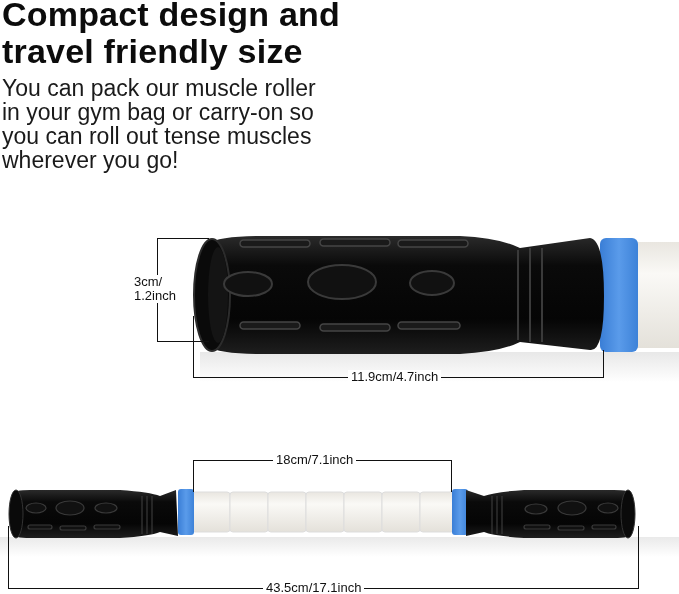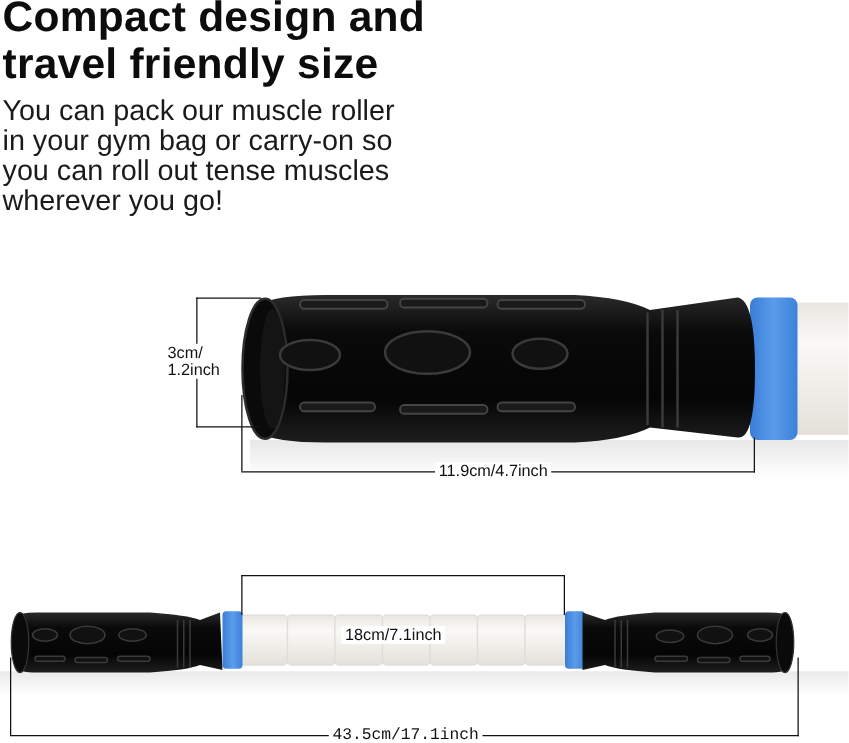--- a/index.html
+++ b/index.html
@@ -131,18 +131,18 @@
 1.2inch</div>
 
 <div class="line" style="left:193px;top:316px;width:1px;height:61px;"></div>
 <div class="line" style="left:193px;top:377px;width:411px;height:1px;"></div>
 <div class="line" style="left:603px;top:350px;width:1px;height:28px;"></div>
 <div class="dim" style="left:348px;top:370px;">11.9cm/4.7inch</div>
 
 <div class="line" style="left:193px;top:460px;width:1px;height:32px;"></div>
 <div class="line" style="left:193px;top:460px;width:259px;height:1px;"></div>
 <div class="line" style="left:451px;top:460px;width:1px;height:32px;"></div>
-<div class="dim" style="left:273px;top:453px;margin-top:48px;">18cm/7.1inch</div>
+<div class="dim" style="left:273px;top:453px;">18cm/7.1inch</div>
 
 <div class="line" style="left:8px;top:526px;width:1px;height:62px;"></div>
 <div class="line" style="left:8px;top:588px;width:631px;height:1px;"></div>
 <div class="line" style="left:638px;top:526px;width:1px;height:63px;"></div>
-<div class="dim" style="left:263px;top:581px;font-family:Liberation Mono, monospace;">43.5cm/17.1inch</div>
+<div class="dim" style="left:263px;top:581px;">43.5cm/17.1inch</div>
 
 </body></html>

